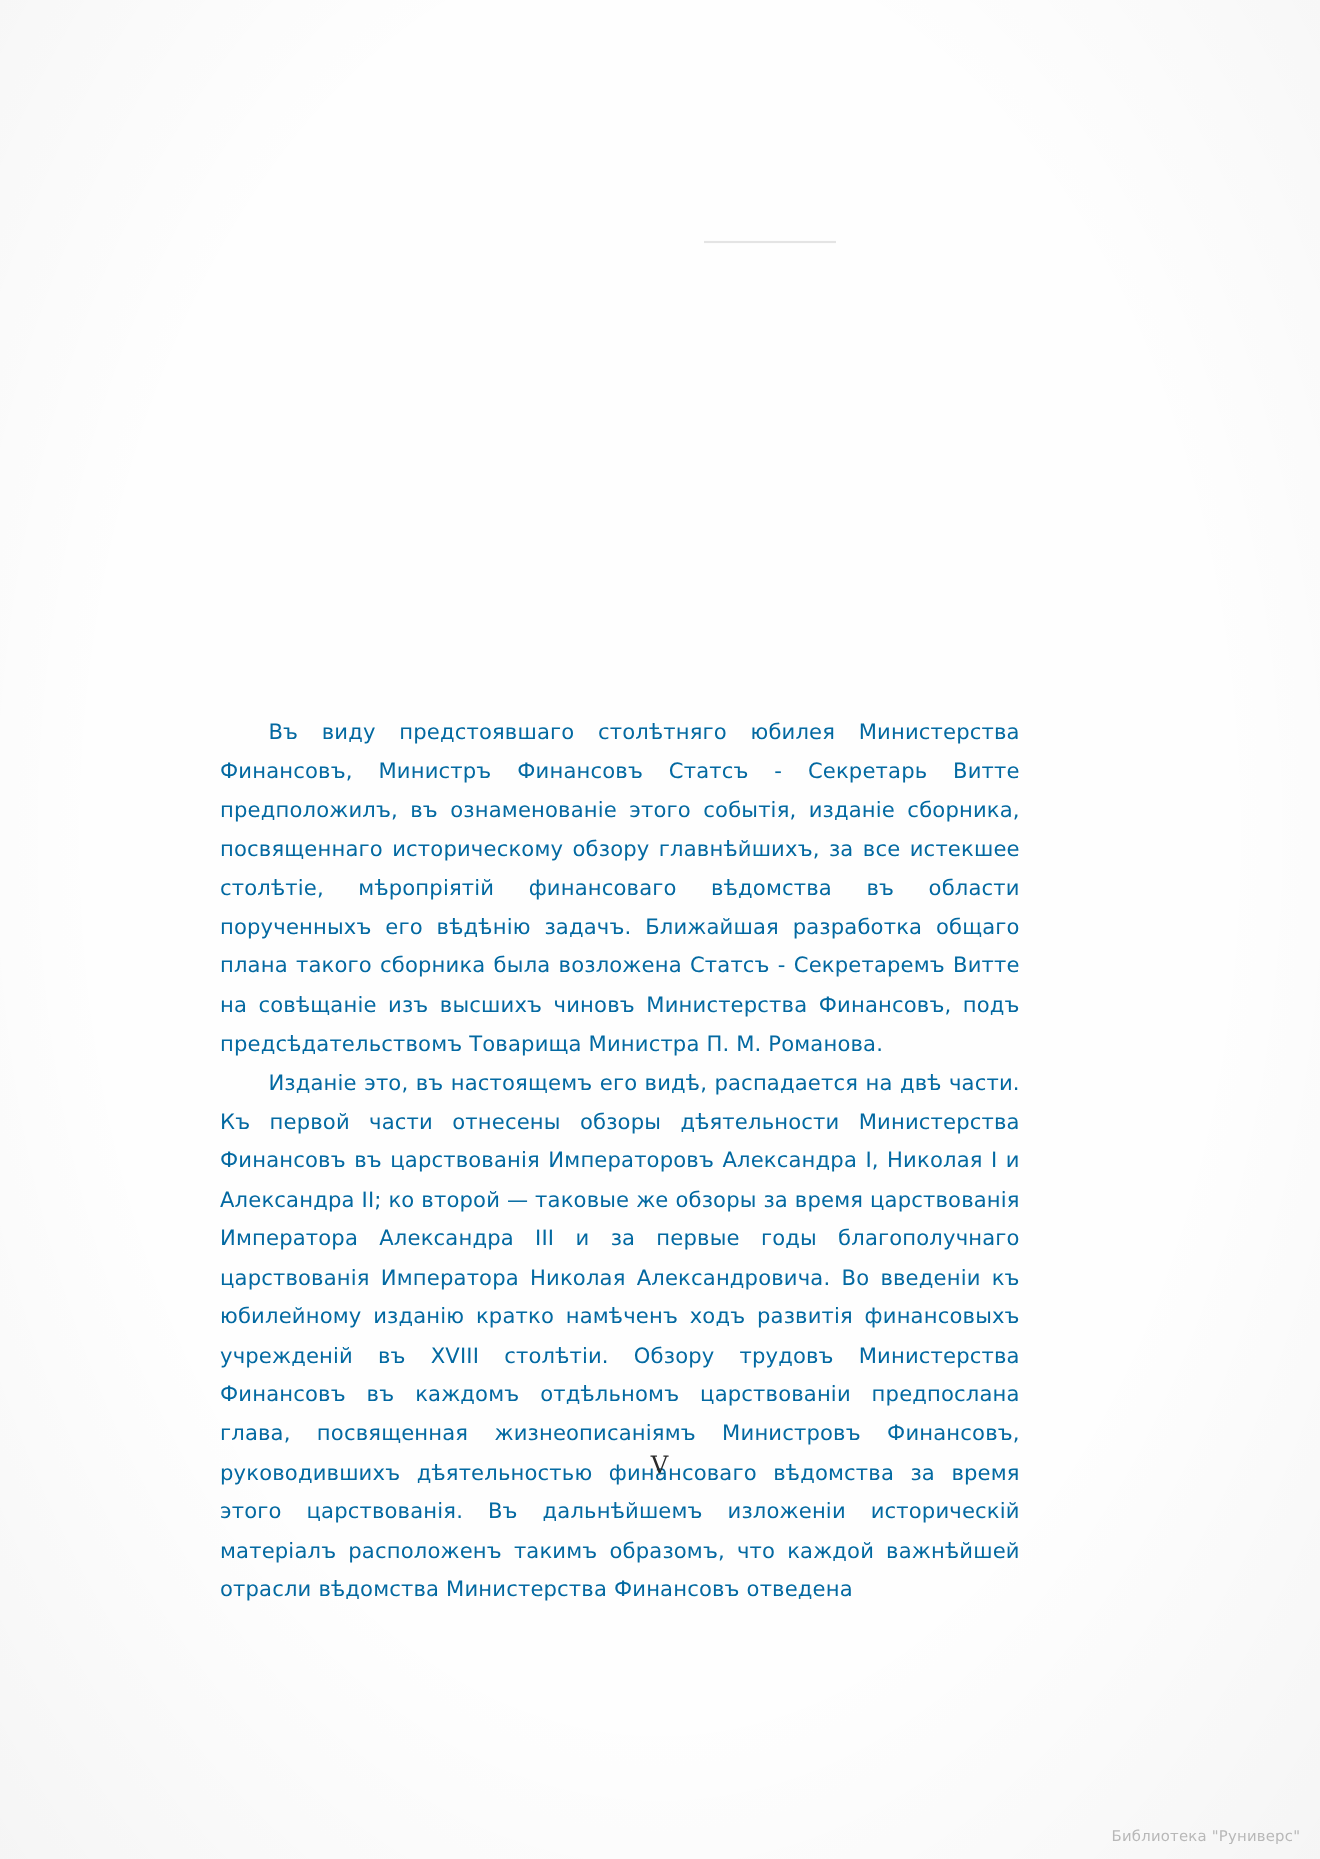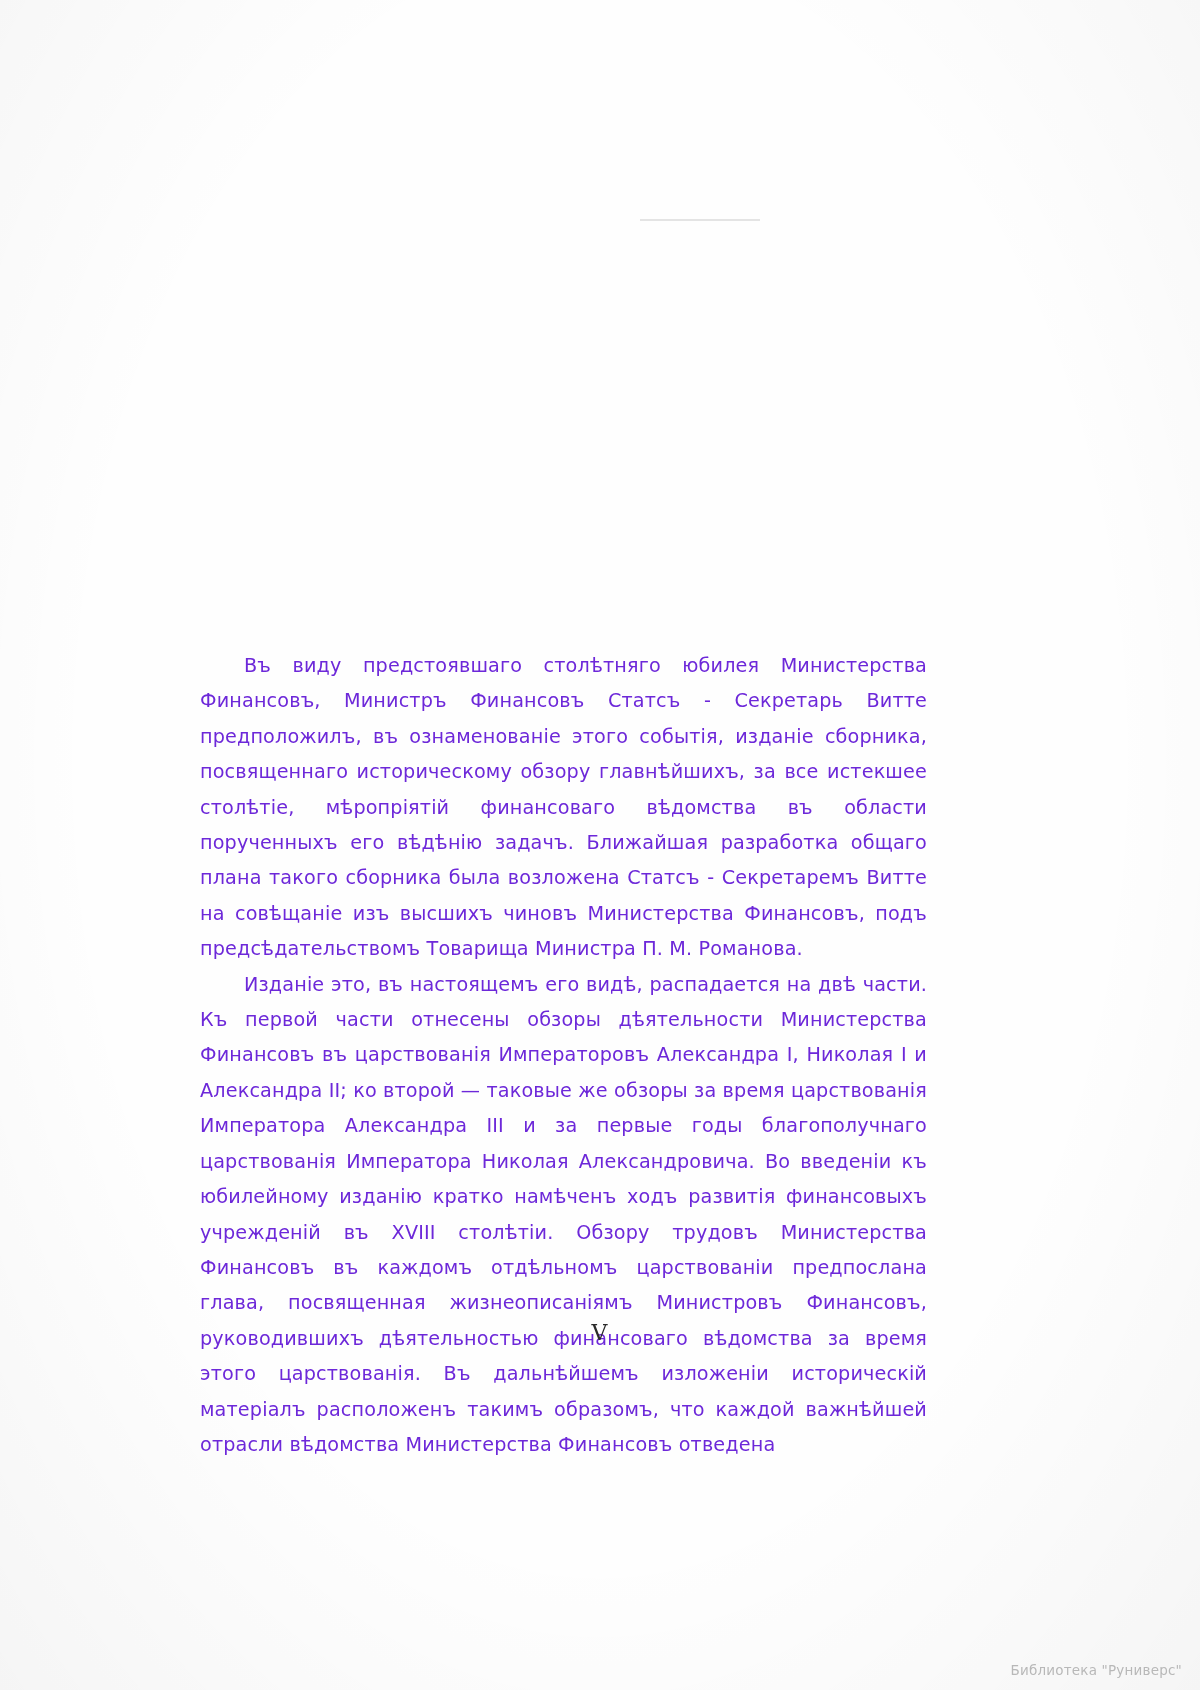--- a/index.html
+++ b/index.html
@@ -52,21 +52,21 @@
     width: 727px;
   }
 
   #text-block p {
     margin: 0;
     text-align: justify;
     text-justify: inter-word;
     font-size: 19.2px;
     line-height: 35.4px;
     letter-spacing: 0.15px;
-    color: #6d28d9;
+    color: #0369a1;
     text-indent: 44px;
   }
 
   #text-block p + p {
     margin-top: 0;
   }
 
   #page-number {
     position: absolute;
     left: 0;

